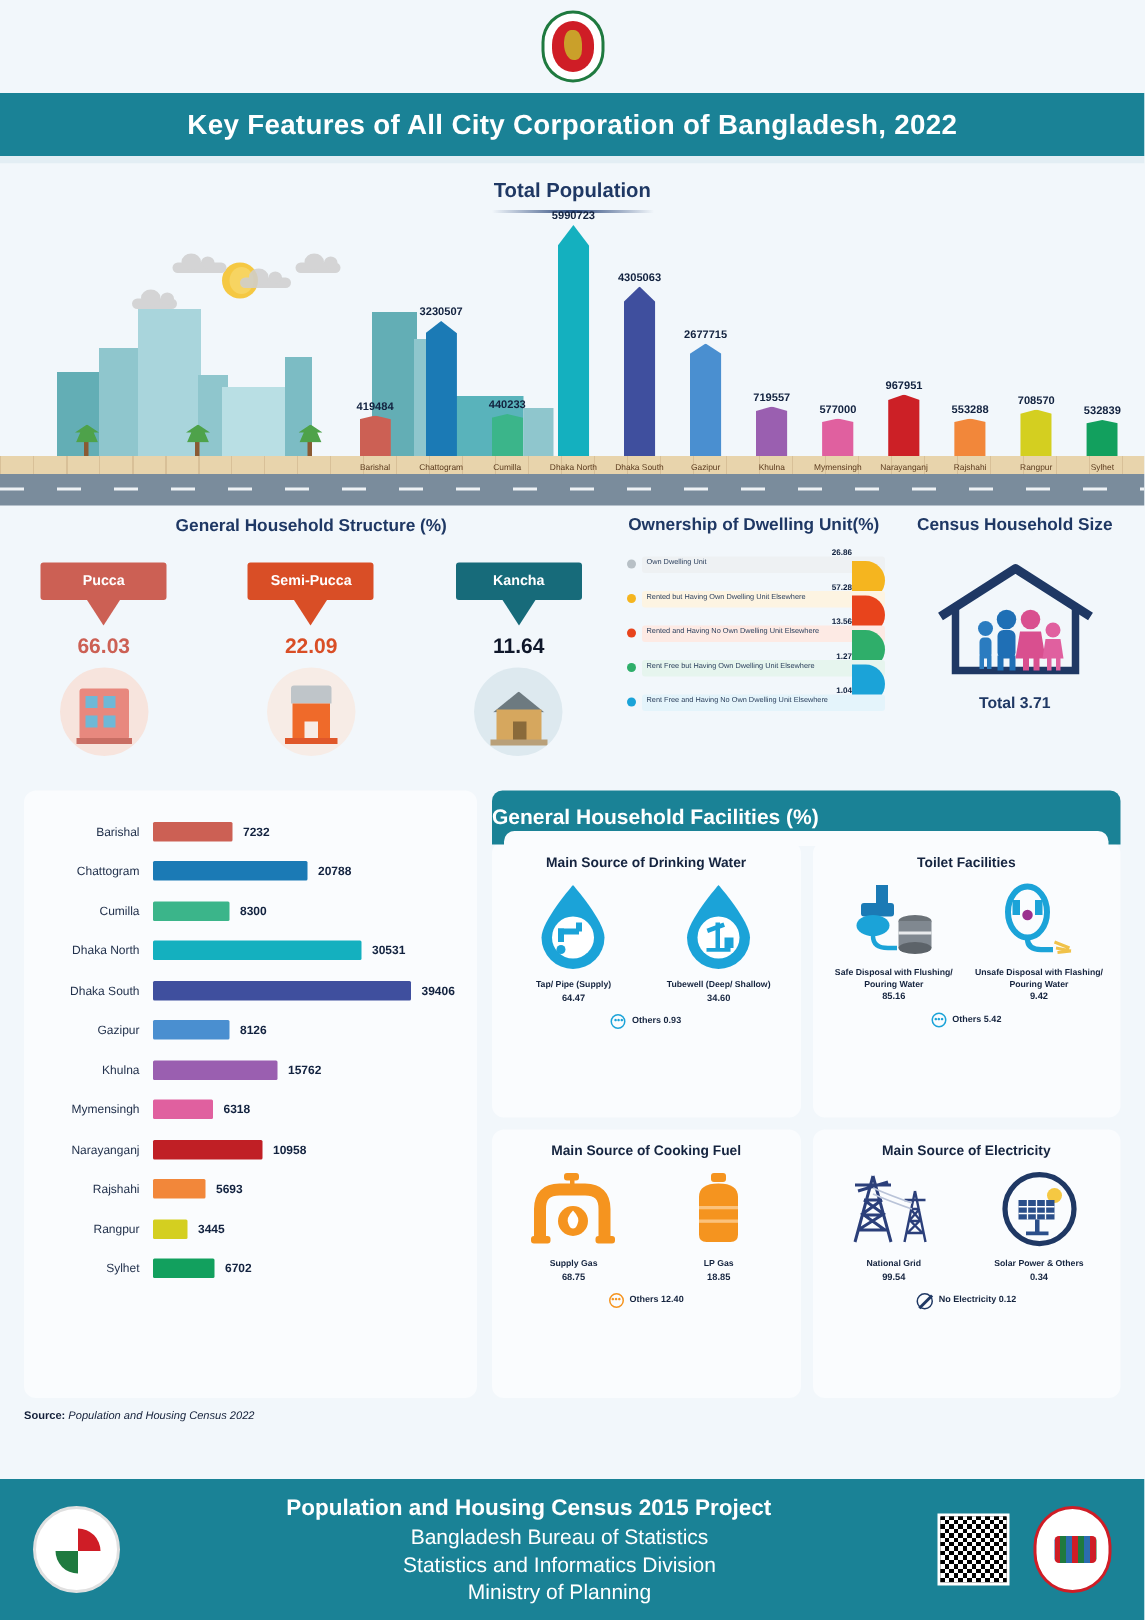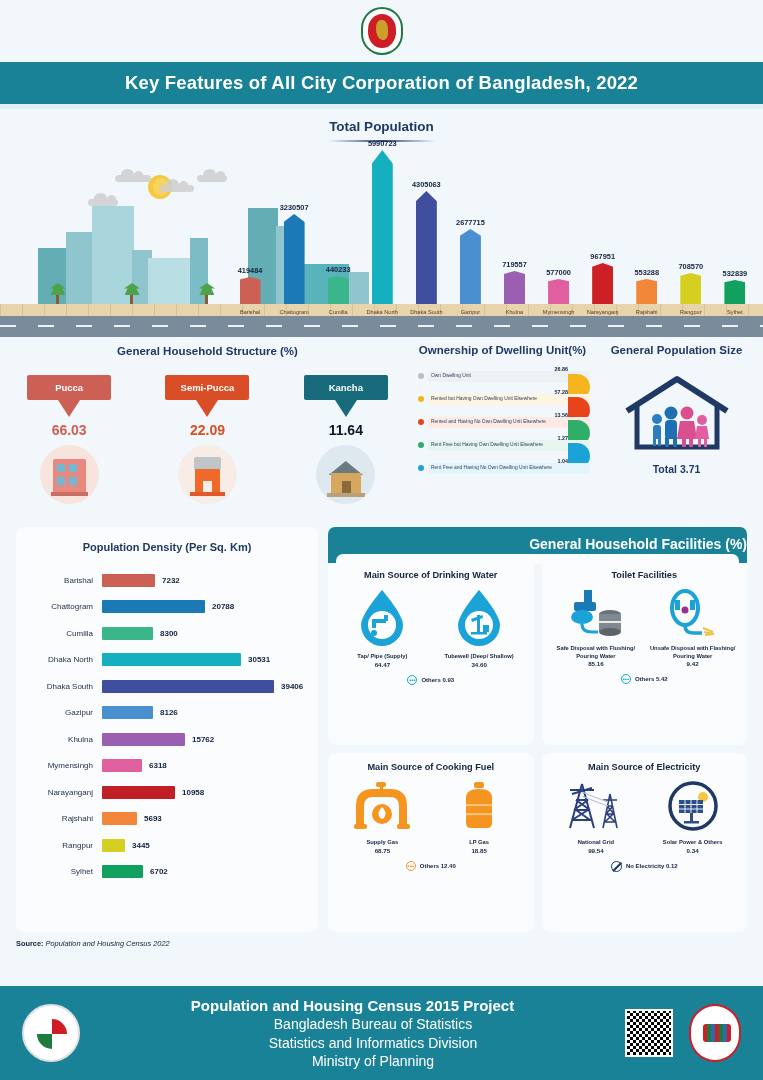--- a/index.html
+++ b/index.html
@@ -82,21 +82,21 @@
   
   .bottom{display:flex;gap:10px;padding:0 16px;height:405px;}
   .density{width:302px;background:#fafcfe;border-radius:8px;padding:14px 12px 0;}
   .density h3{text-align:center;font-size:11px;font-weight:bold;color:#1f3864;margin-bottom:14px;}
   .drow{display:flex;align-items:center;height:26.5px;}
   .dname{width:74px;text-align:right;padding-right:9px;font-size:8px;color:#23324d;}
   .dbar{height:13px;border-radius:1px;}
   .dval{font-size:8px;font-weight:bold;color:#12223f;margin-left:7px;}
 
   .facil{flex:1;display:flex;flex-direction:column;}
-  .fac-head{background:#1a8296;color:#fff;text-align:right;font-size:14px;font-weight:bold;
+  .fac-head{background:#1a8296;color:#fff;text-align:left;font-size:14px;font-weight:bold;
      padding:9px 0 11px;border-radius:7px 7px 0 0;position:relative;}
   .fac-head:after{content:"";position:absolute;left:8px;right:8px;bottom:-1px;height:10px;background:#fafcfe;border-radius:7px 7px 0 0;}
   .fgrid{flex:1;display:flex;flex-wrap:wrap;gap:8px;margin-top:-2px;}
   .fcard{width:calc(50% - 4px);background:#fafcfe;border-radius:8px;padding:9px 6px 6px;text-align:center;}
   .fcard h4{font-size:9.2px;font-weight:bold;color:#15243f;margin-bottom:8px;}
   .fitems{display:flex;justify-content:space-around;align-items:flex-end;min-height:74px;}
   .fitem{width:50%;}
   .flabel{font-size:5.8px;font-weight:bold;color:#15243f;line-height:1.3;margin-top:3px;}
   .fnum{font-size:6.2px;font-weight:bold;color:#15243f;}
   .fother{display:flex;align-items:center;justify-content:center;gap:4px;margin-top:7px;font-size:6px;font-weight:bold;color:#15243f;}
@@ -336,21 +336,21 @@
       </div>
       <div class="orow">
         <span class="odot" style="background:#1ba3d8;"></span>
         <span class="olabel" style="background:#e4f4fb;">Rent Free and Having No Own Dwelling Unit Elsewhere</span>
         <span class="oval">1.04</span>
       </div>
     </div>
   </div>
 
   <div class="ghsize">
-    <h3>General Population Size</h3>
+    <h3>Census Household Size</h3>
     <div class="house-ic">
       <svg width="108" height="76" viewBox="0 0 108 76">
         <path d="M4 36 L54 4 L104 36" fill="none" stroke="#1f3864" stroke-width="6" stroke-linejoin="round"></path>
         <path d="M14 30 L14 72 L94 72 L94 30" fill="none" stroke="#1f3864" stroke-width="5"></path>
         <circle cx="34" cy="44" r="5" fill="#2b7cc0"></circle>
           <rect x="30" y="50" width="8" height="14" rx="3" fill="#2b7cc0"></rect>
         <rect x="30" y="62" width="3" height="9" fill="#2b7cc0"></rect>
           <rect x="35" y="62" width="3" height="9" fill="#2b7cc0"></rect>
         <circle cx="48" cy="38" r="6.5" fill="#1f6fb5"></circle>
           <rect x="42" y="45" width="12" height="19" rx="4" fill="#1f6fb5"></rect>
@@ -366,21 +366,20 @@
           <rect x="81" y="63" width="3" height="9" fill="#e0609f"></rect>
       </svg>
     </div>
     <div class="htotal">Total 3.71</div>
   </div>
 </div>
 
 <div class="bottom">
 
   <div class="density">
-    <h3>Population Density (Per Sq. Km)</h3>
     <div class="drow">
       <span class="dname">Barishal</span>
       <span class="dbar" style="width:53px;background:#cc6054;"></span>
       <span class="dval">7232</span>
     </div>
     <div class="drow">
       <span class="dname">Chattogram</span>
       <span class="dbar" style="width:103px;background:#1b7ab5;"></span>
       <span class="dval">20788</span>
     </div>

